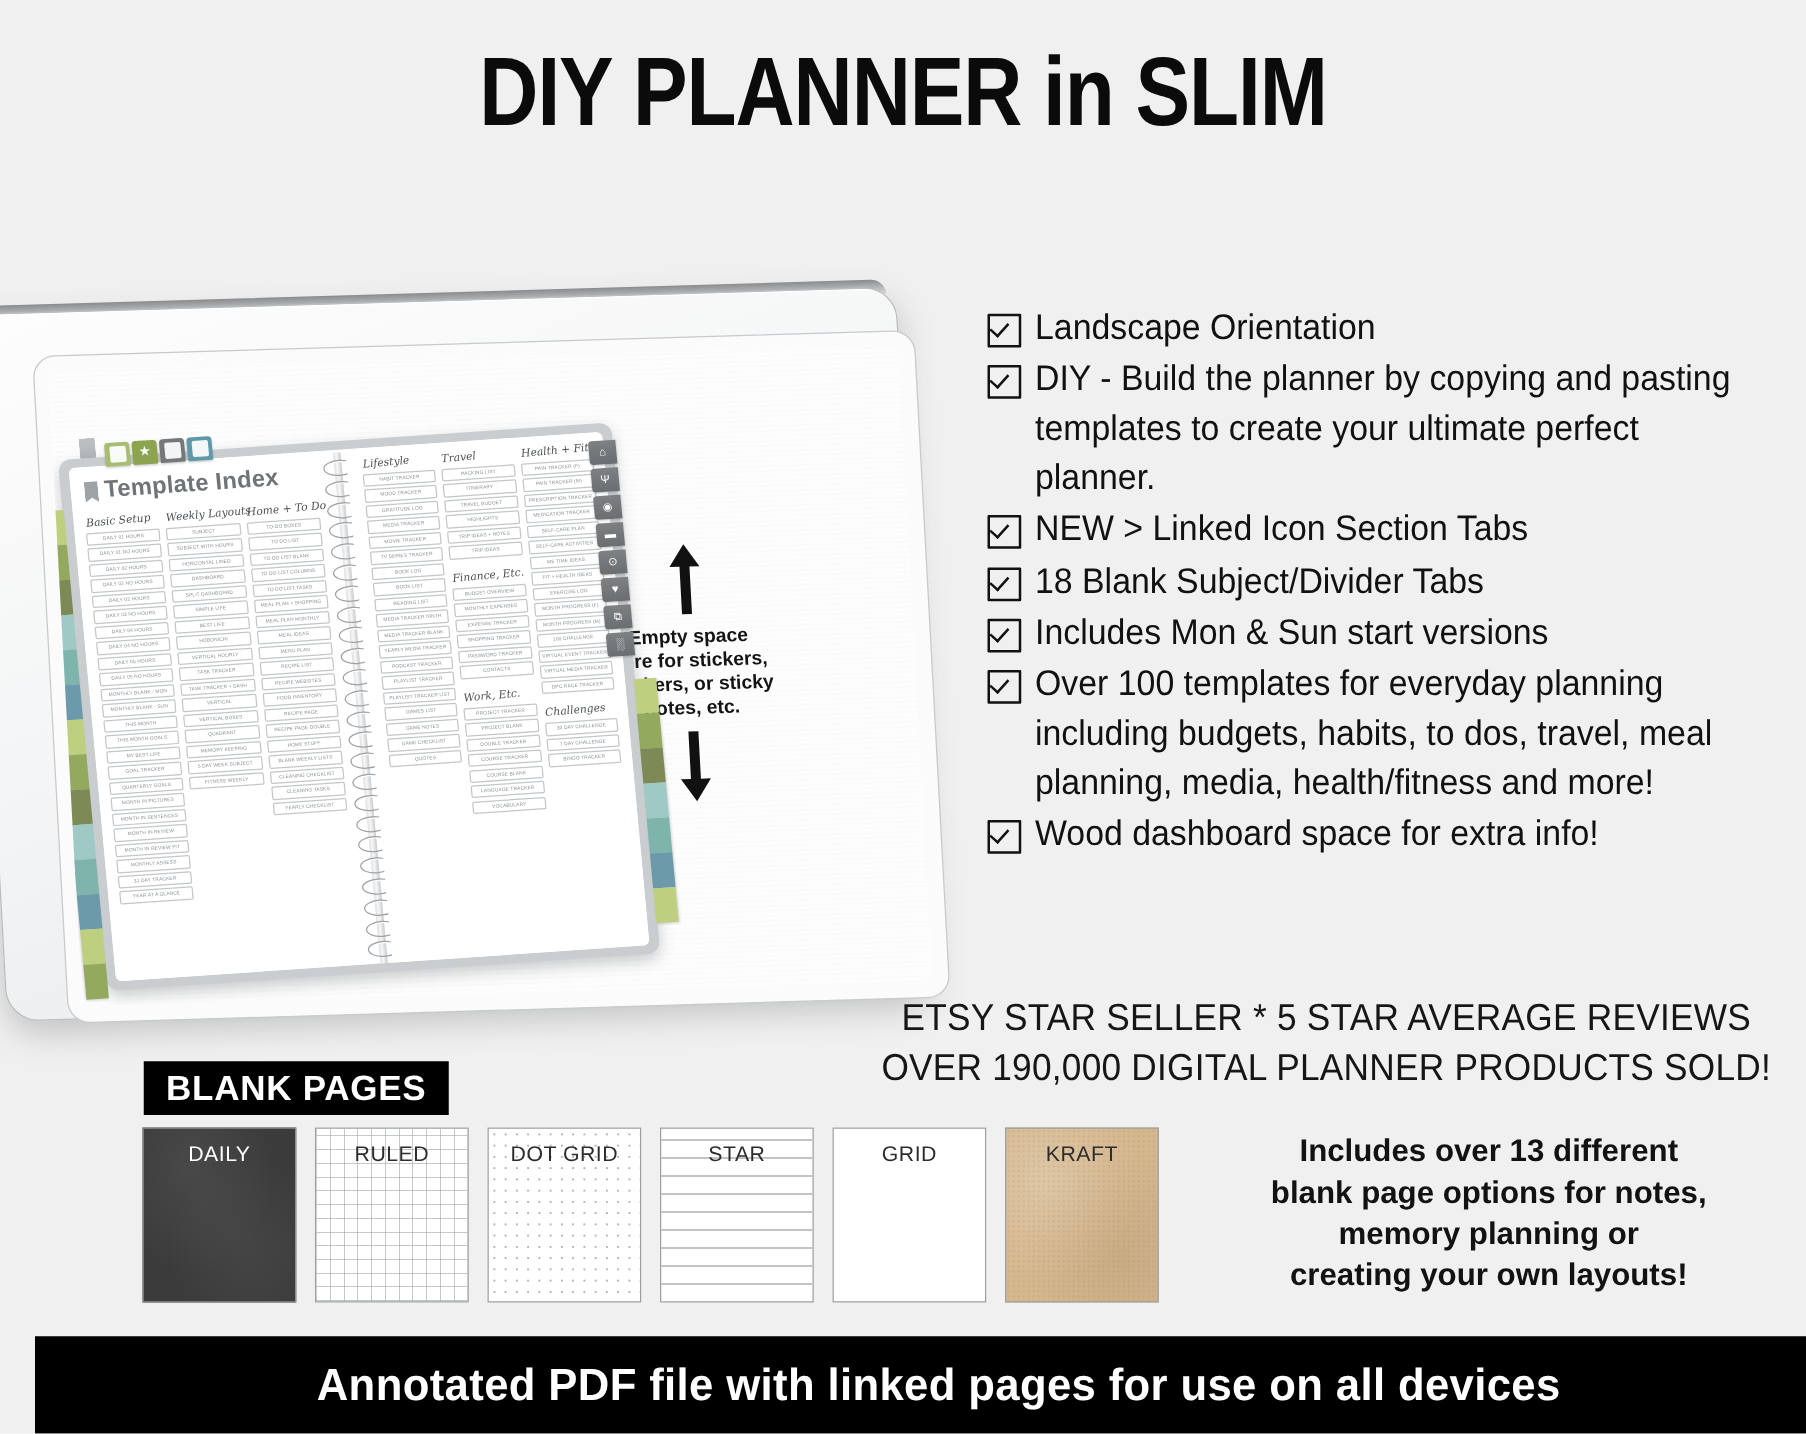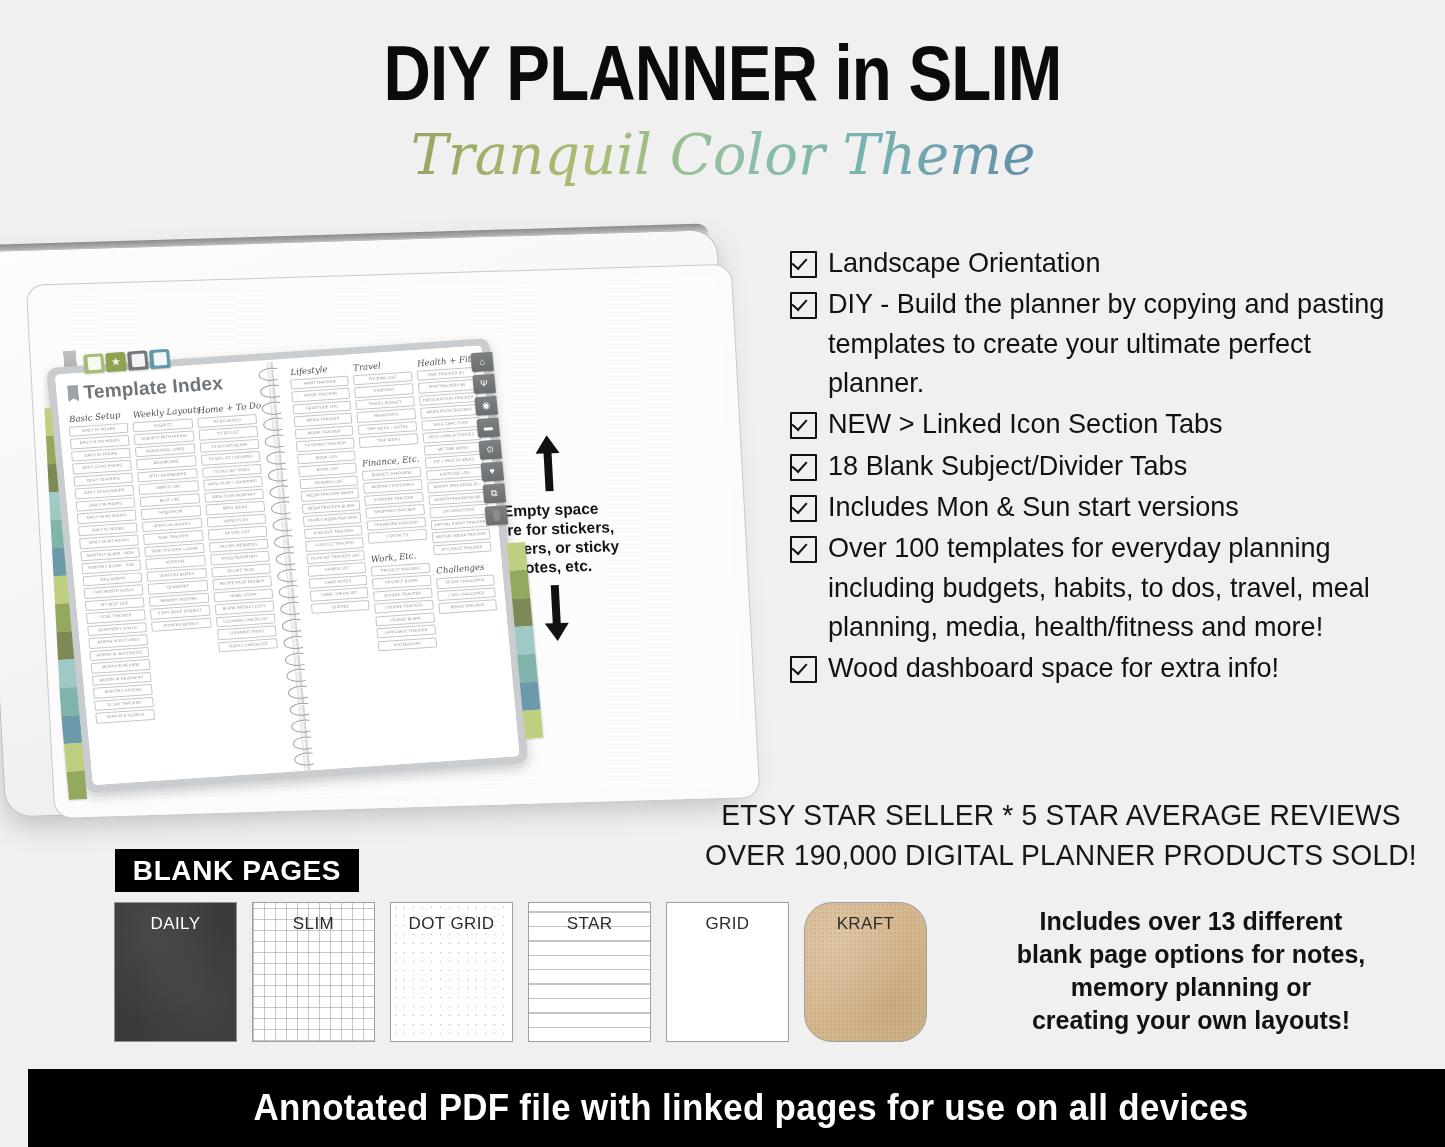--- a/index.html
+++ b/index.html
@@ -400,21 +400,20 @@
   }
   .swatch.ruled::before {
     content: ""; position: absolute; inset: 0;
     background: repeating-linear-gradient(0deg, transparent 0 13px, rgba(160,164,168,.65) 13px 14.4px);
   }
   .swatch.kraft {
     background:
       radial-gradient(ellipse at 25% 30%, rgba(255,255,255,.20), transparent 60%),
       radial-gradient(ellipse at 75% 75%, rgba(120,90,55,.13), transparent 60%),
       #d6b88f;
-    border-radius: 28px;
   }
   .swatch.kraft::before {
     content: ""; position: absolute; inset: 0;
     background-image: radial-gradient(rgba(140,110,75,.14) .8px, transparent 1px);
     background-size: 4px 4px;
   }
   #blank-note {
     position: absolute;
     left: 945px; top: 905px;
     width: 492px;
@@ -443,35 +442,20 @@
     transform: scaleX(0.97);
   }
 </style>
 </head>
 <body>
 
 <div id="page">
 
   <div id="header">
     <div id="main-title">DIY  PLANNER in SLIM</div>
-    <div id="subtitle-wrap">
-      <svg id="subtitle-svg" width="620" height="86" viewBox="0 0 620 86">
-        <defs>
-          <linearGradient id="scriptGrad" x1="0" y1="0" x2="1" y2="0">
-            <stop offset="0%" stop-color="#97a563"></stop>
-            <stop offset="28%" stop-color="#a8bd72"></stop>
-            <stop offset="52%" stop-color="#8fbfa4"></stop>
-            <stop offset="72%" stop-color="#79b3b0"></stop>
-            <stop offset="88%" stop-color="#6e9fae"></stop>
-            <stop offset="100%" stop-color="#5f8fa5"></stop>
-          </linearGradient>
-        </defs>
-        <text id="subtitle-text" x="310" y="62" text-anchor="middle" font-family="DejaVu Serif, serif" font-style="italic" font-size="56" fill="url(#scriptGrad)">Tranquil Color Theme</text>
-      </svg>
-    </div>
   </div>
 
   <div id="device-area">
     <div id="tablet">
       <div id="tablet-topedge"></div>
       <div id="tablet-body">
         <div id="tablet-bezel-line"></div>
         <div id="home-dot"></div>
 
         <div id="tablet-screen">
@@ -775,21 +759,21 @@
   </div>
 
   <div id="blank-badge">
     <span>BLANK PAGES</span>
   </div>
   <div id="swatches">
       <div class="swatch chalk">
         <div class="slabel">DAILY</div>
       </div>
       <div class="swatch grid">
-        <div class="slabel">SLIM</div>
+        <div class="slabel">RULED</div>
       </div>
       <div class="swatch dotgrid">
         <div class="slabel">DOT GRID</div>
       </div>
       <div class="swatch ruled">
         <div class="slabel">STAR</div>
       </div>
       <div class="swatch blank">
         <div class="slabel">GRID</div>
       </div>

